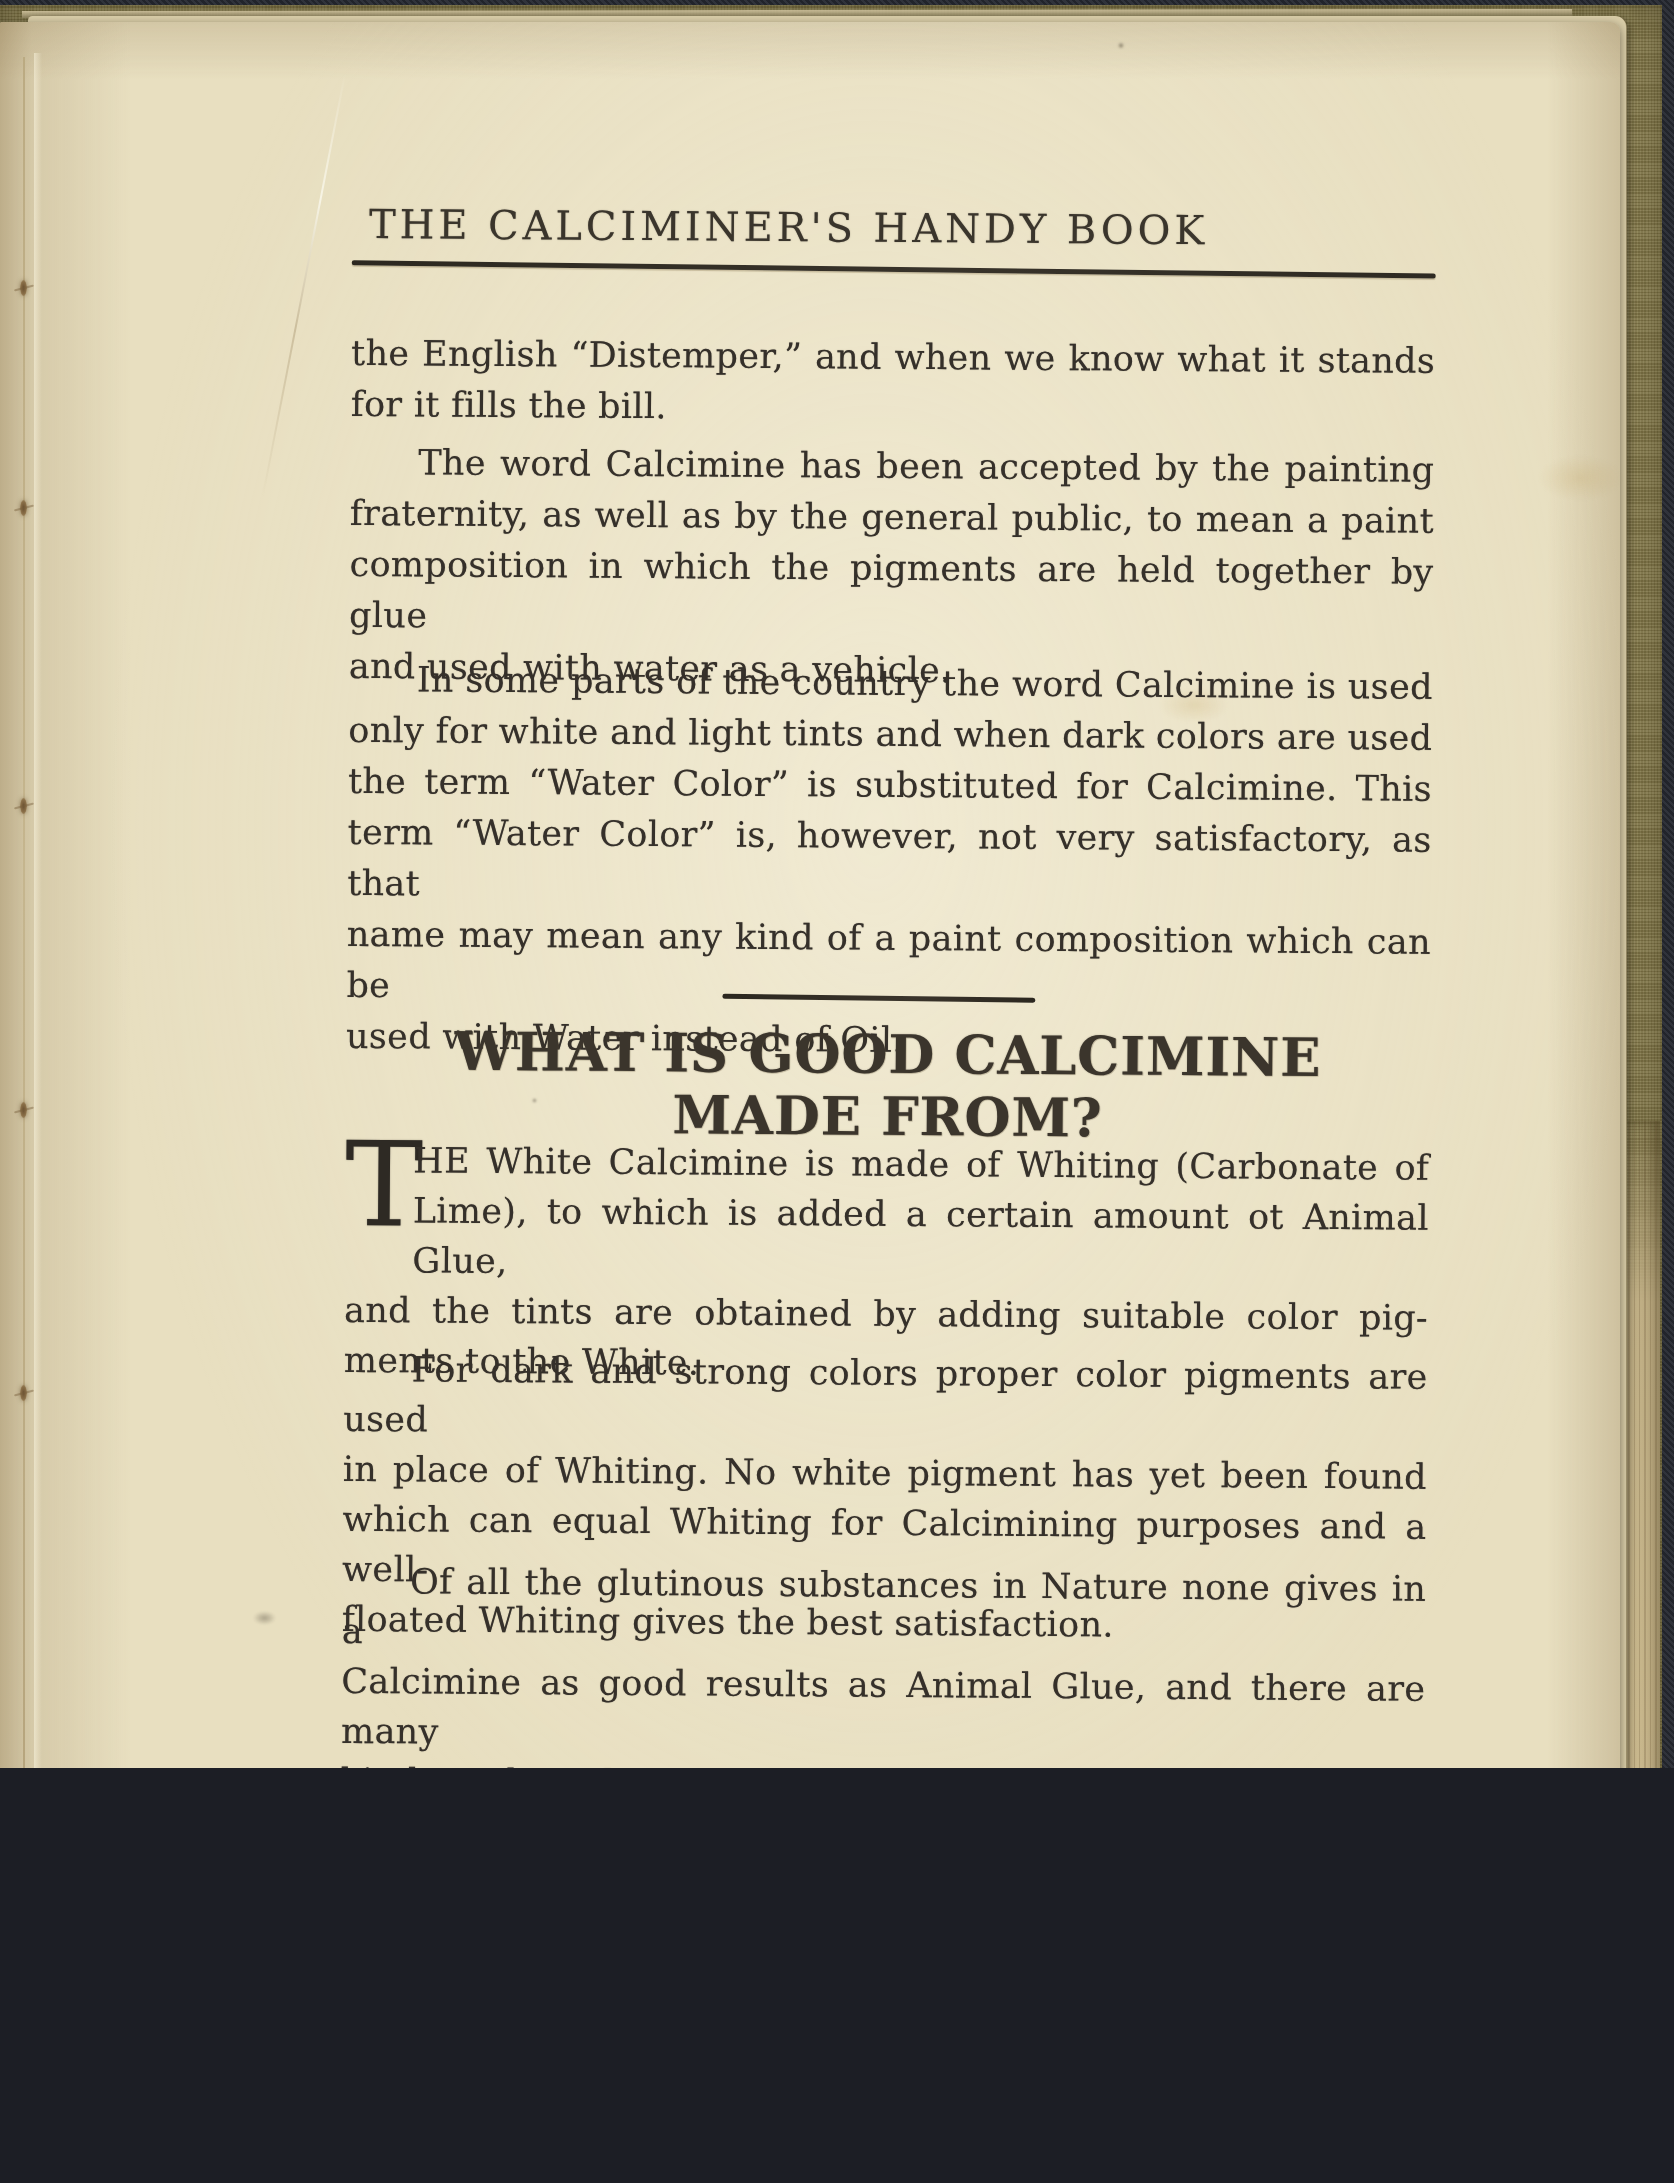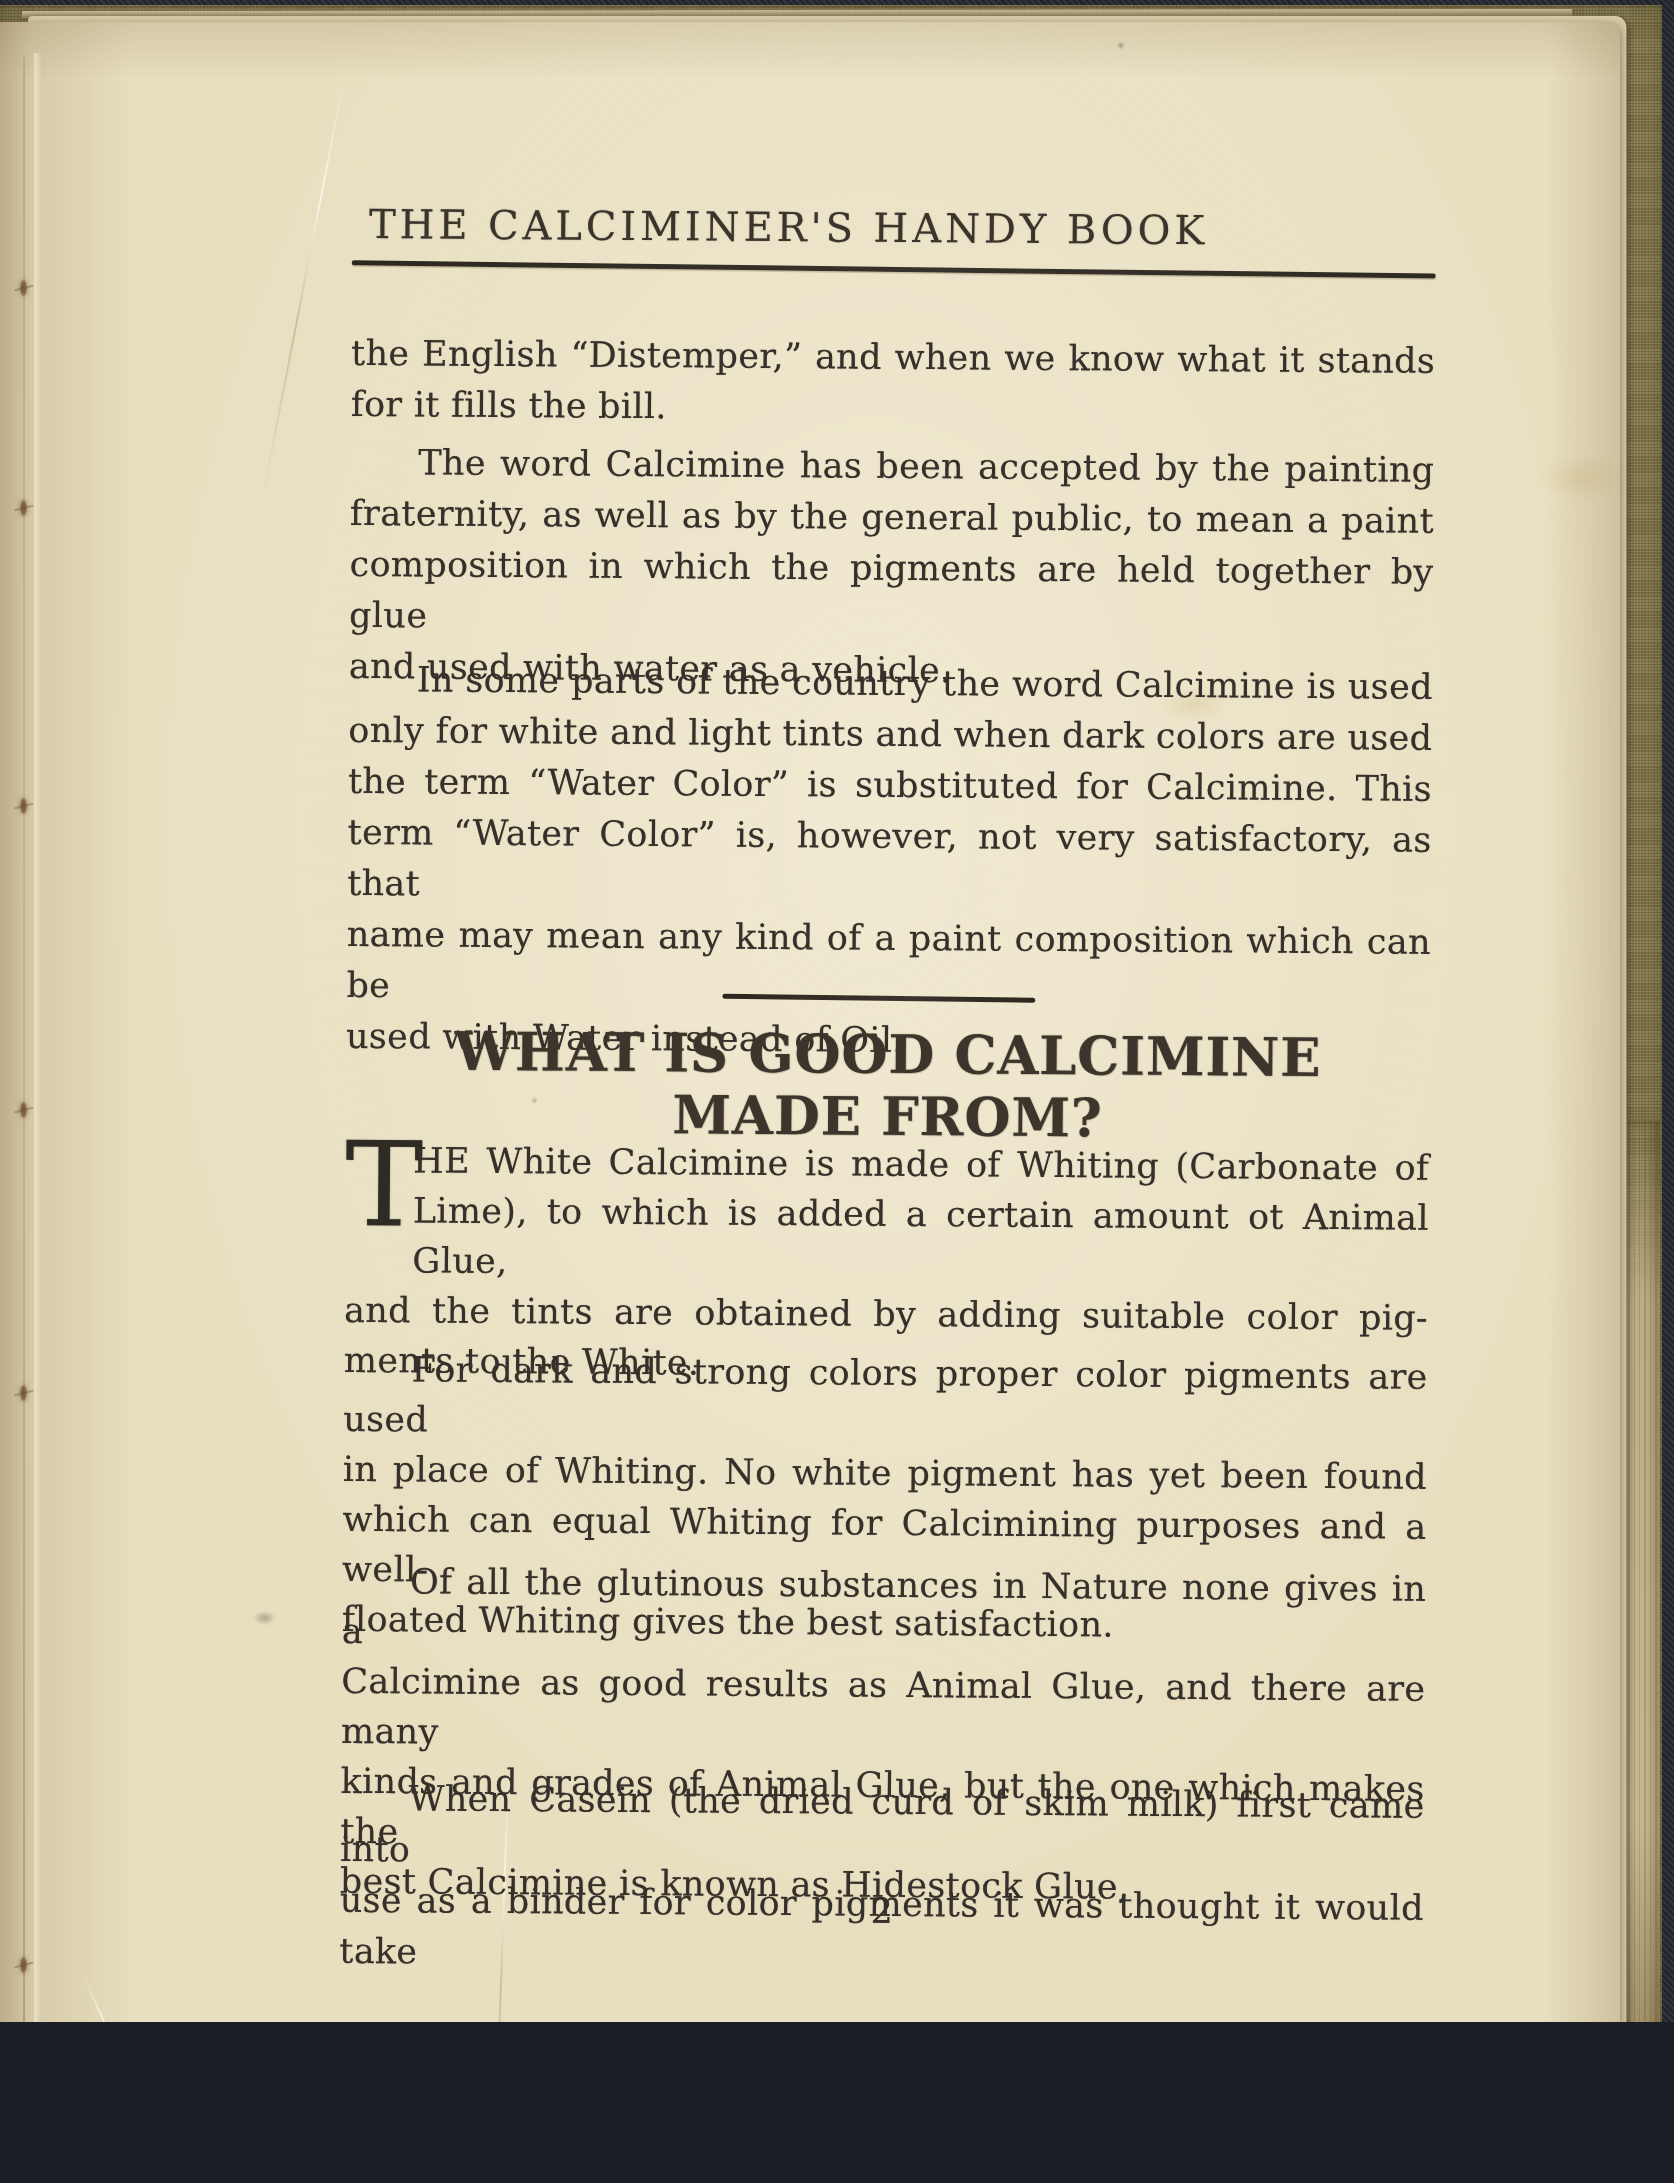--- a/index.html
+++ b/index.html
@@ -1,16 +1,16 @@
 <!DOCTYPE html>
 <html style="font-size:12.4px"><head>
 <meta charset="utf-8">
 <style>
   html,body{margin:0;padding:0;background:#1c1e25;}
-  .scene{position:relative;width:1675px;height:2022px;overflow:hidden;
+  .scene{position:relative;width:1675px;height:1768px;overflow:hidden;
          background-color:#272a32;
          background-image:repeating-linear-gradient(45deg, rgba(255,255,255,.045) 0 2.3px, rgba(0,0,0,.14) 2.3px 4.6px);
          font-family:"DejaVu Serif","Liberation Serif",serif;}
   
   .cloth{position:absolute;left:0;top:5.4px;width:1662px;height:2156px;
          background-color:#877c4e;
          background-image:
            repeating-linear-gradient(0deg, rgba(255,255,230,.08) 0 1.5px, rgba(40,35,10,.10) 1.5px 3.1px),
            repeating-linear-gradient(90deg, rgba(255,255,230,.06) 0 1.5px, rgba(40,35,10,.08) 1.5px 3.1px);
          box-shadow:inset 0 0 39px rgba(30,25,5,.45);}

